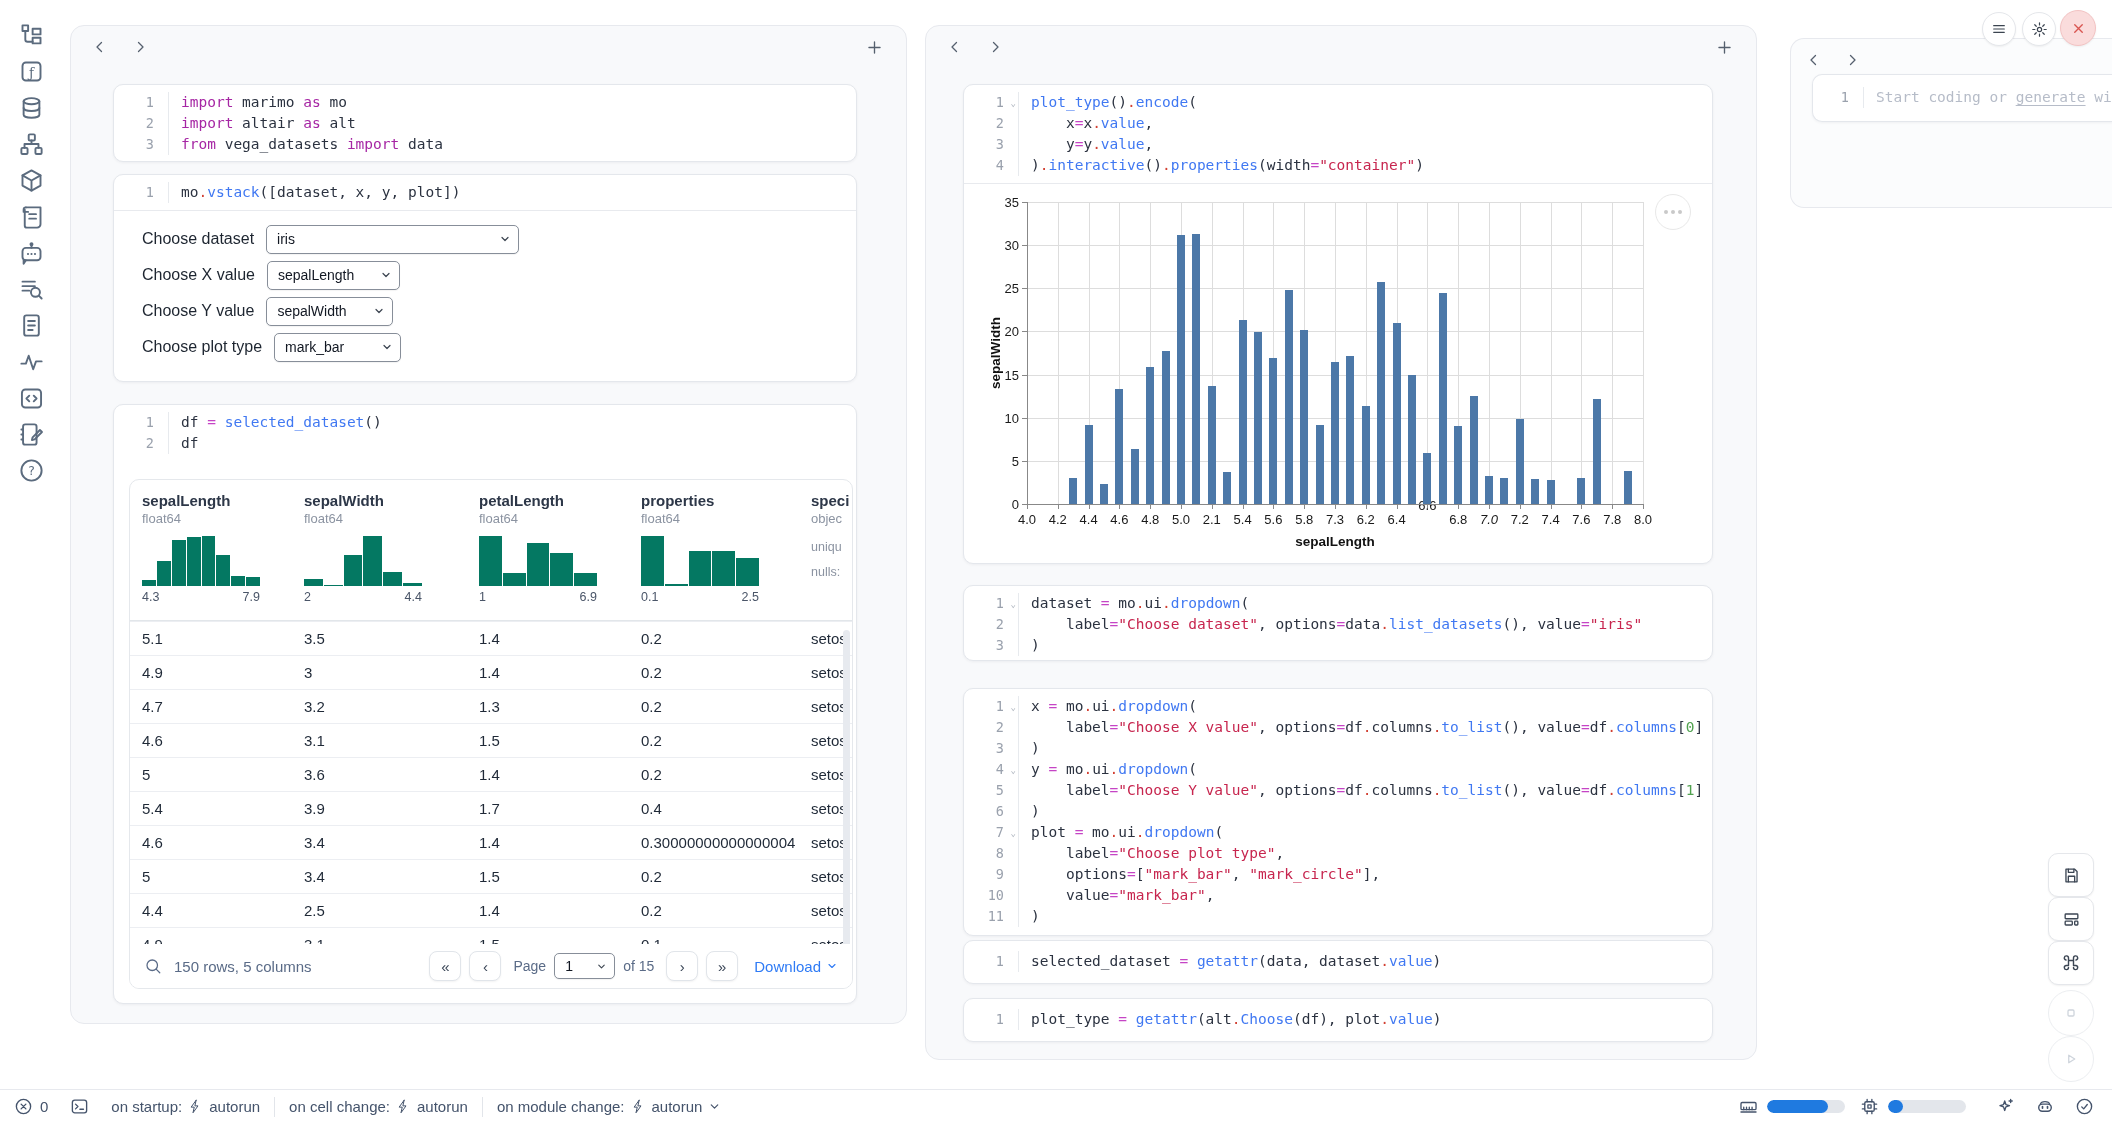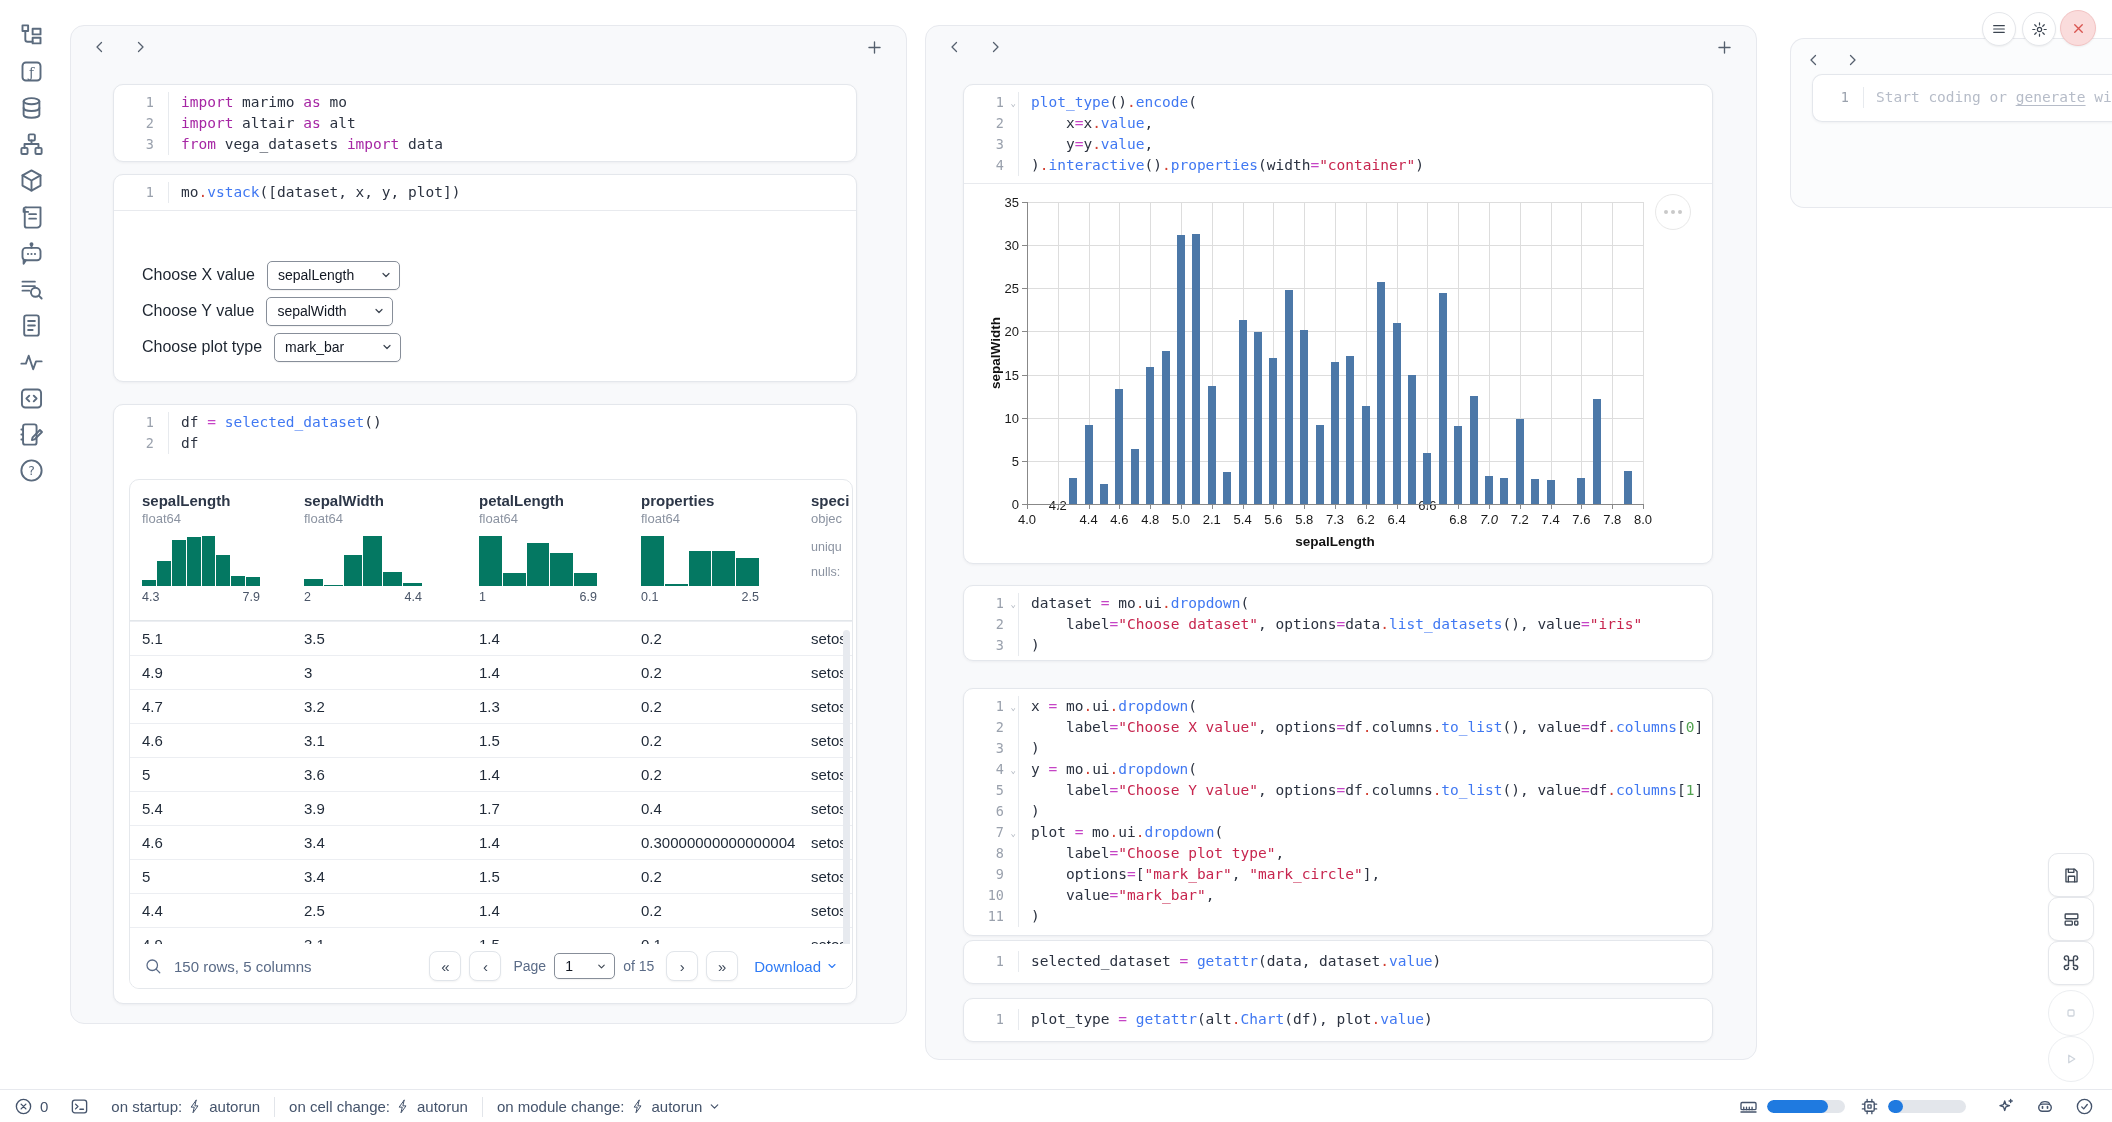--- a/index.html
+++ b/index.html
@@ -228,20 +228,31 @@
   </div>
 
   <div class="card" style="left:113px;top:174px;width:742px;height:206px;">
     <div class="codeblock" style="border-bottom:1px solid #e8eaee;">
         <div class="code-line">
           <span class="ln">1</span>
           <span class="cl"><span class="tk-p">mo</span><span class="tk-d">.</span><span class="tk-f">vstack</span><span class="tk-p">([dataset, x, y, plot])</span></span>
         </div>
       </div>
     <div id="controls-area" style="position:relative;height:140px;">
+        <div class="ctl-row" style="top: 14px;">
+          <span class="ctl-label">Choose dataset</span>
+          <span class="selectbox" style="width: 234px;">
+            <span>iris</span>
+            <span class="chev">
+              <svg class="ic" viewBox="0 0 24 24" width="12" height="12" style="stroke-width:2.4">
+                <path d="M6 9l6 6 6-6"></path>
+              </svg>
+            </span>
+          </span>
+        </div>
         <div class="ctl-row" style="top: 50px;">
           <span class="ctl-label">Choose X value</span>
           <span class="selectbox" style="width: 114px;">
             <span>sepalLength</span>
             <span class="chev">
               <svg class="ic" viewBox="0 0 24 24" width="12" height="12" style="stroke-width:2.4">
                 <path d="M6 9l6 6 6-6"></path>
               </svg>
             </span>
           </span>
@@ -493,21 +504,21 @@
           <span class="cl"><span class="tk-p">)</span><span class="tk-d">.</span><span class="tk-f">interactive</span><span class="tk-p">()</span><span class="tk-d">.</span><span class="tk-f">properties</span><span class="tk-p">(width</span><span class="tk-o">=</span><span class="tk-s">"container"</span><span class="tk-p">)</span></span>
         </div>
       </div>
   </div>
   <div id="chart-region">
       <div class="gl" style="left: 52px; top: 12px; width: 1px; height: 302px;"></div>
       <div class="tick" style="left: 52px; top: 314px; width: 1px; height: 5px;"></div>
       <div class="xt" style="left: 52px; top: 322px;">4.0</div>
       <div class="gl" style="left: 82.8px; top: 12px; width: 1px; height: 302px;"></div>
       <div class="tick" style="left: 82.8px; top: 314px; width: 1px; height: 5px;"></div>
-      <div class="xt" style="left: 82.8px; top: 308px;">4.2</div>
+      <div class="xt" style="left: 82.8px; top: 322px;">4.2</div>
       <div class="gl" style="left: 113.6px; top: 12px; width: 1px; height: 302px;"></div>
       <div class="tick" style="left: 113.6px; top: 314px; width: 1px; height: 5px;"></div>
       <div class="xt" style="left: 113.6px; top: 322px;">4.4</div>
       <div class="gl" style="left: 144.4px; top: 12px; width: 1px; height: 302px;"></div>
       <div class="tick" style="left: 144.4px; top: 314px; width: 1px; height: 5px;"></div>
       <div class="xt" style="left: 144.4px; top: 322px;">4.6</div>
       <div class="gl" style="left: 175.2px; top: 12px; width: 1px; height: 302px;"></div>
       <div class="tick" style="left: 175.2px; top: 314px; width: 1px; height: 5px;"></div>
       <div class="xt" style="left: 175.2px; top: 322px;">4.8</div>
       <div class="gl" style="left: 206px; top: 12px; width: 1px; height: 302px;"></div>
@@ -700,21 +711,21 @@
           <span class="ln">1</span>
           <span class="cl"><span class="tk-p">selected_dataset </span><span class="tk-o">=</span><span class="tk-p"> </span><span class="tk-f">getattr</span><span class="tk-p">(data, dataset</span><span class="tk-d">.</span><span class="tk-f">value</span><span class="tk-p">)</span></span>
         </div>
       </div>
   </div>
 
   <div class="card" style="left:963px;top:998px;width:748px;height:42px;">
     <div class="codeblock" style="padding:10px 0;">
         <div class="code-line">
           <span class="ln">1</span>
-          <span class="cl"><span class="tk-p">plot_type </span><span class="tk-o">=</span><span class="tk-p"> </span><span class="tk-f">getattr</span><span class="tk-p">(alt</span><span class="tk-d">.</span><span class="tk-f">Chart</span><span class="tk-p">(df), plot</span><span class="tk-d">.</span><span class="tk-f">value</span><span class="tk-p">)</span></span>
+          <span class="cl"><span class="tk-p">plot_type </span><span class="tk-o">=</span><span class="tk-p"> </span><span class="tk-f">getattr</span><span class="tk-p">(alt</span><span class="tk-d">.</span><span class="tk-f">Choose</span><span class="tk-p">(df), plot</span><span class="tk-d">.</span><span class="tk-f">value</span><span class="tk-p">)</span></span>
         </div>
       </div>
   </div>
 
   <div id="right-panel">
     <span class="panel-nav" style="left:14px;top:12px;">
         <svg class="ic" viewBox="0 0 24 24" width="18" height="18">
           <path d="M14 6l-6 6 6 6"></path>
         </svg>
       </span>

